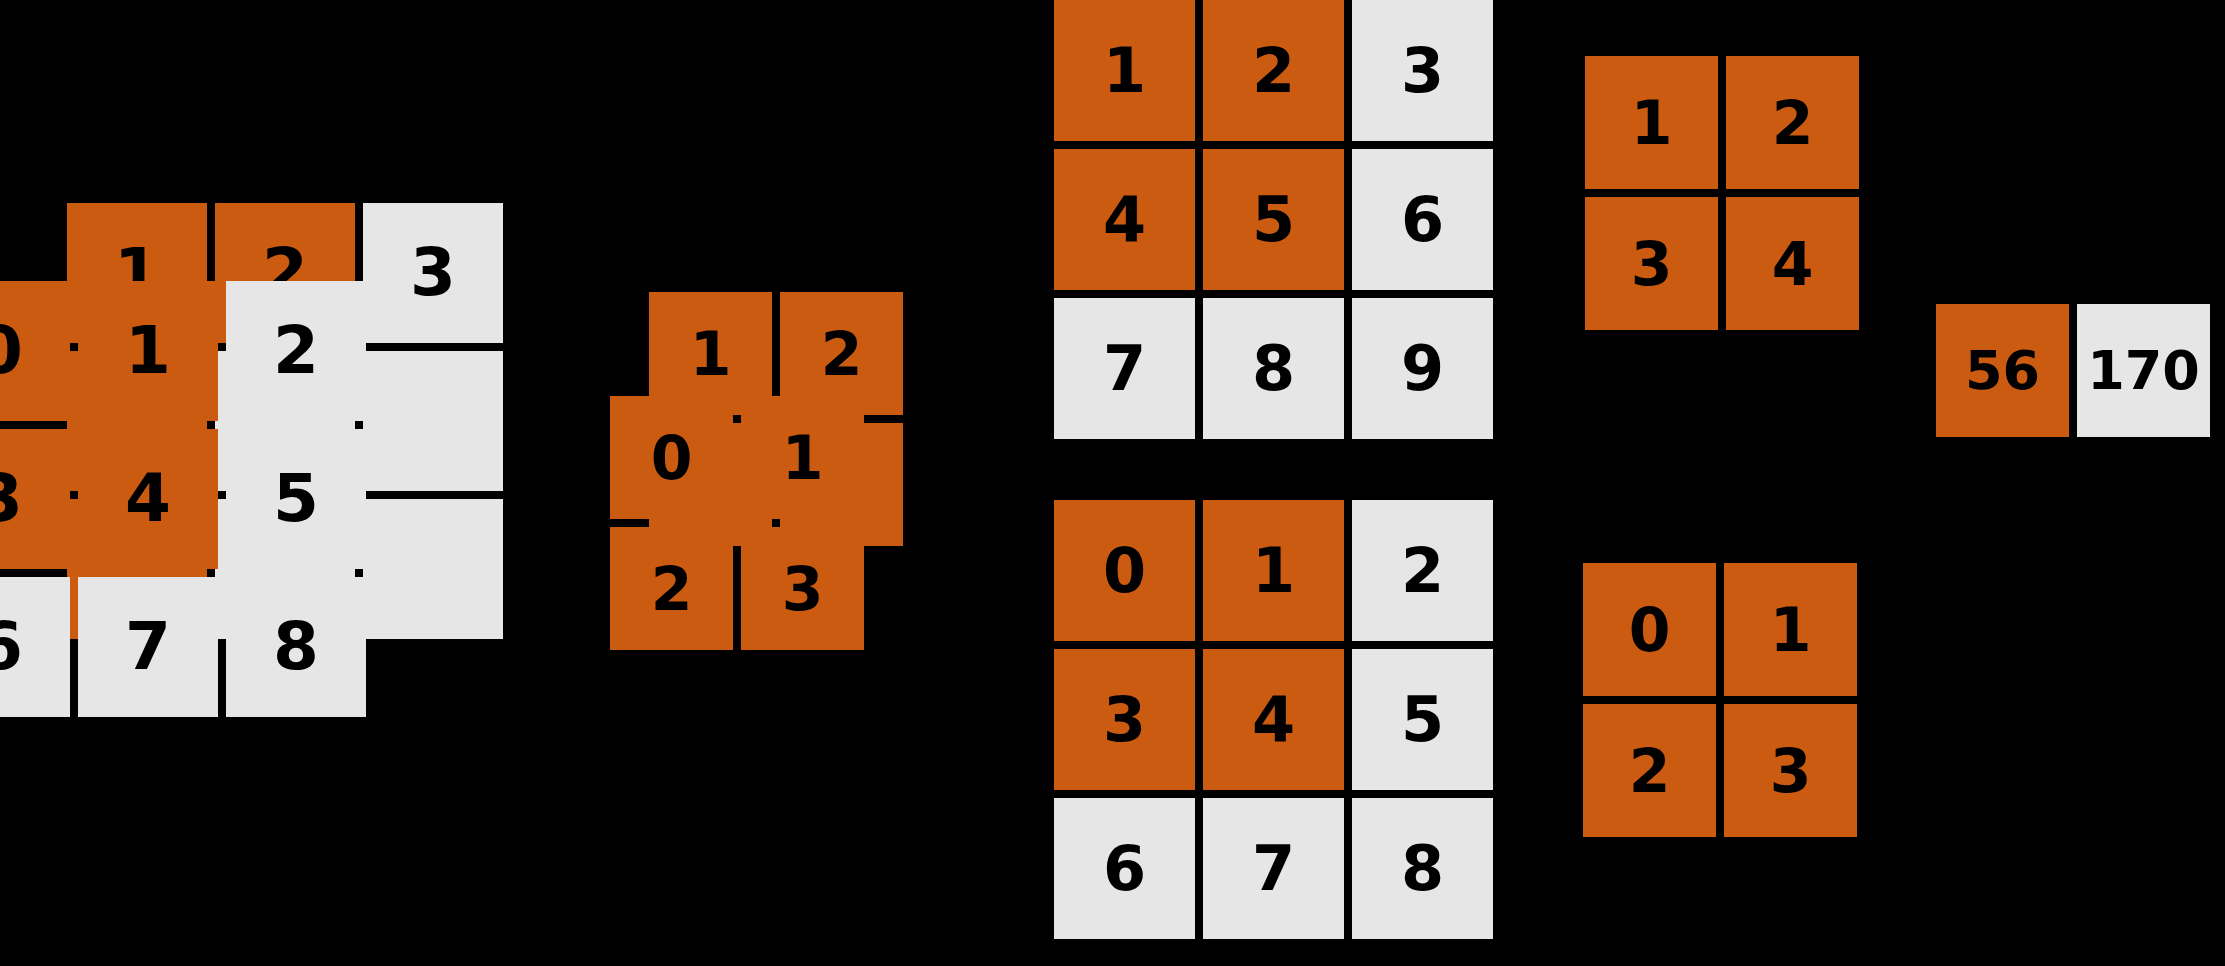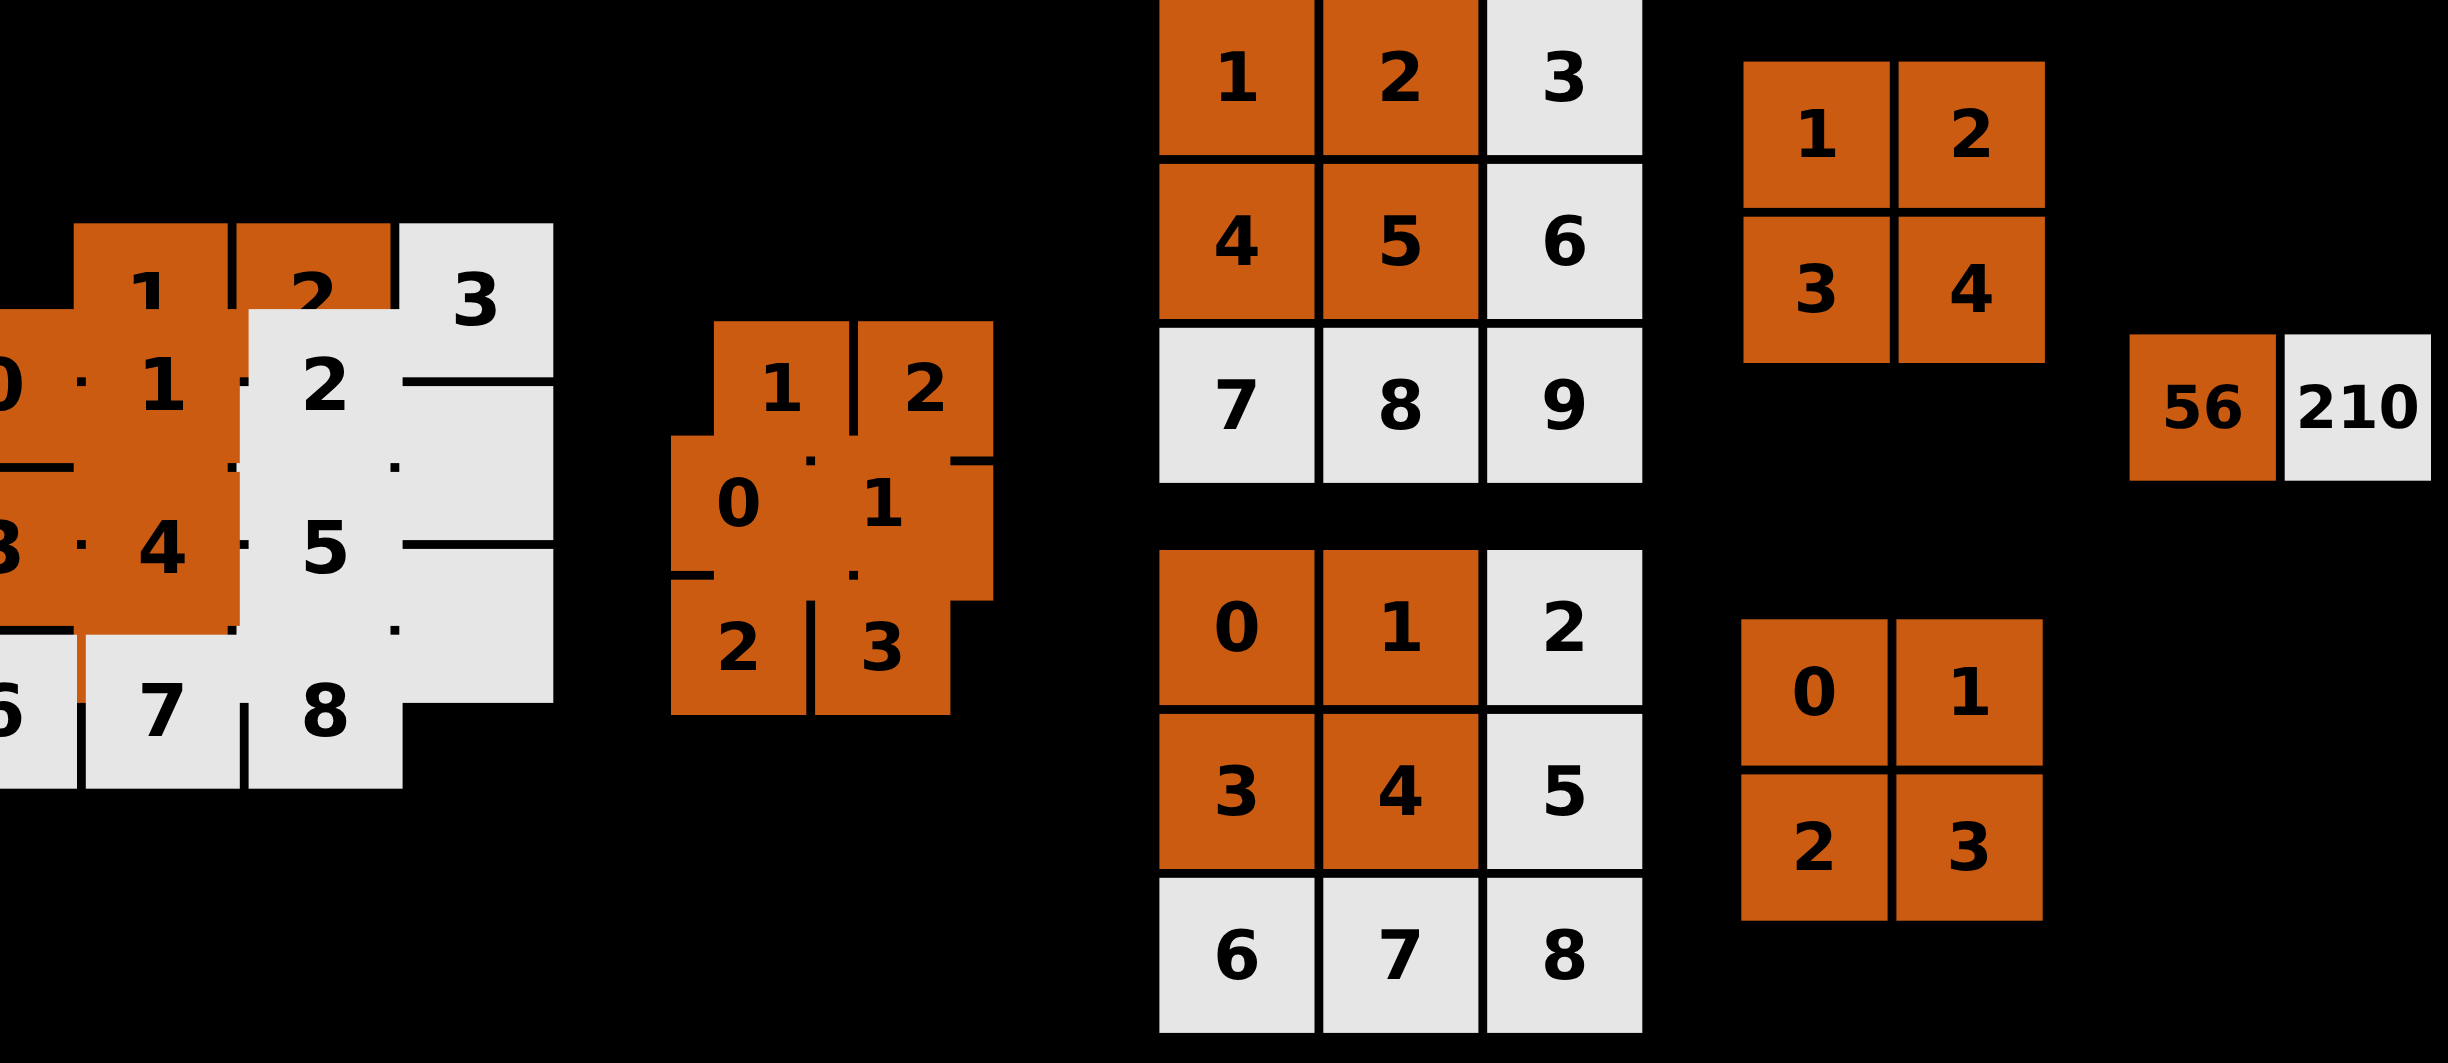--- a/index.html
+++ b/index.html
@@ -173,17 +173,17 @@
       <div class="grid front">
         <div class="cell hl">0</div>
         <div class="cell hl">1</div>
         <div class="cell hl">2</div>
         <div class="cell hl">3</div>
       </div>
     </div>
   <div class="figure" id="fig7">
       <div class="grid front">
         <div class="cell hl">56</div>
-        <div class="cell plain">210</div>
+        <div class="cell plain">170</div>
       </div>
     </div>
 
 </div>
 
 </body></html>

